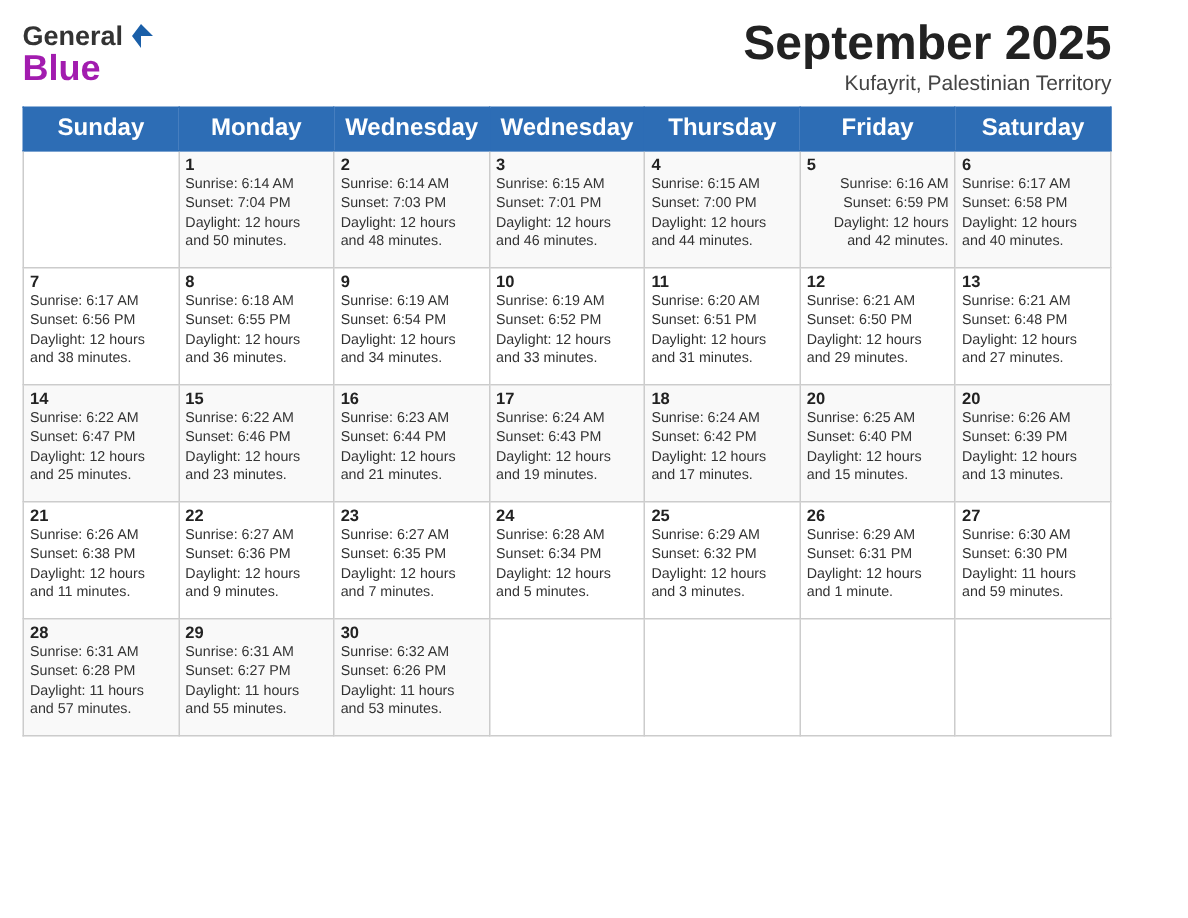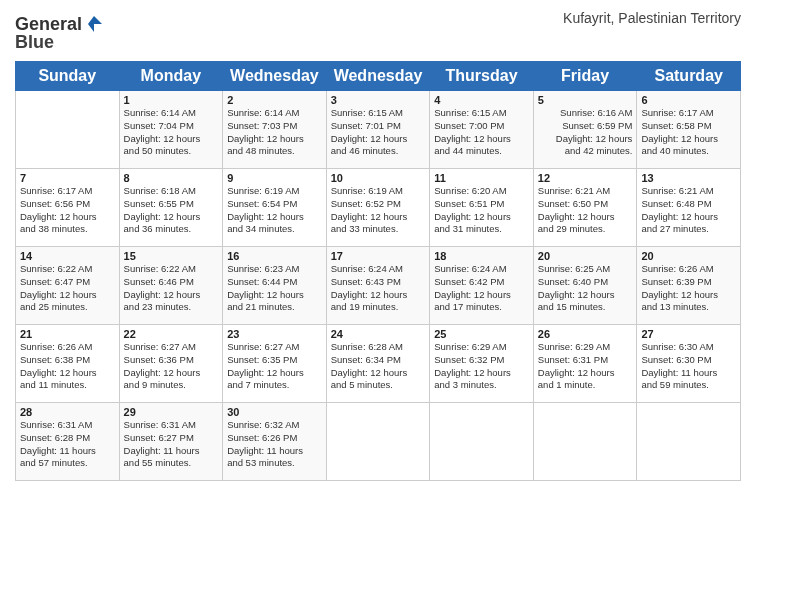--- a/index.html
+++ b/index.html
@@ -94,24 +94,25 @@
 <div class="page">
   <div class="header">
     <div class="logo">
       <div>
         <div style="display:flex;align-items:center;">
           <span class="logo-general" style="font-size:18px;font-weight:bold;color:#333;">General</span>
           <svg width="20" height="20" viewBox="0 0 20 20" style="margin-left:2px;margin-top:-2px;">
             <polygon points="10,2 18,10 10,10 10,18 4,10 10,2" fill="#1a5fa8"></polygon>
           </svg>
         </div>
-        <div class="logo-blue" style="font-size:18px;font-weight:bold;color:#404040;margin-top:-3px;">Blue</div>
+        <div class="logo-blue" style="font-size:24px;font-weight:bold;color:#a21caf;margin-top:-3px;">Blue</div>
       </div>
     </div>
     <div class="title-block">
+      <div class="main-title">September 2025</div>
       <div class="subtitle">Kufayrit, Palestinian Territory</div>
     </div>
   </div>
 
   <table class="calendar">
     <thead>
       <tr>
       <th>Sunday</th>
           <th>Monday</th>
           <th>Wednesday</th>

